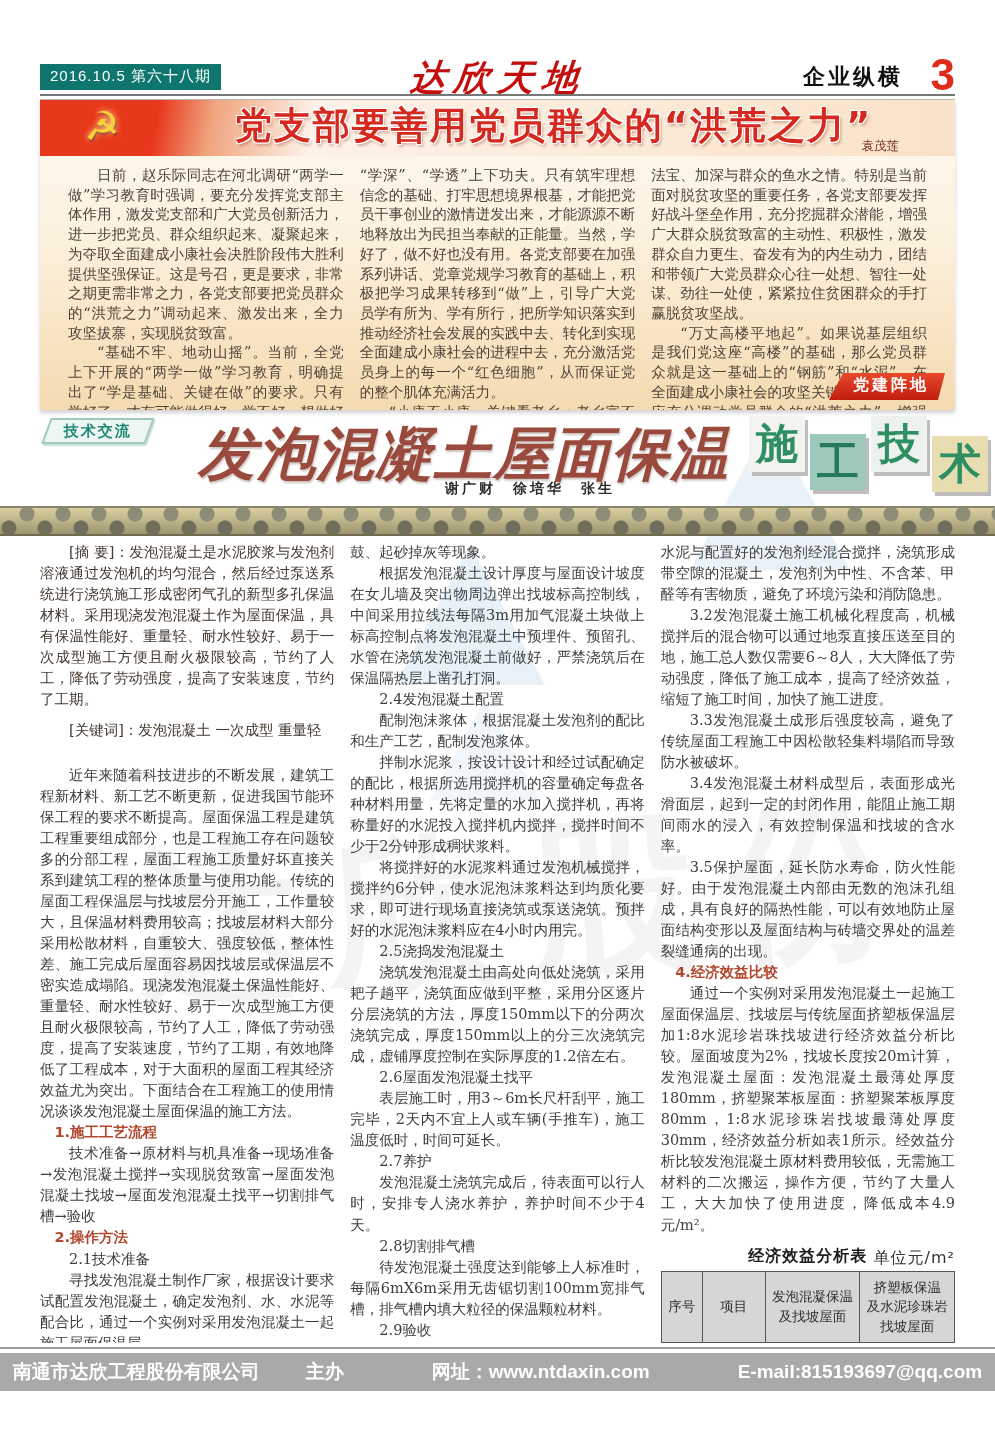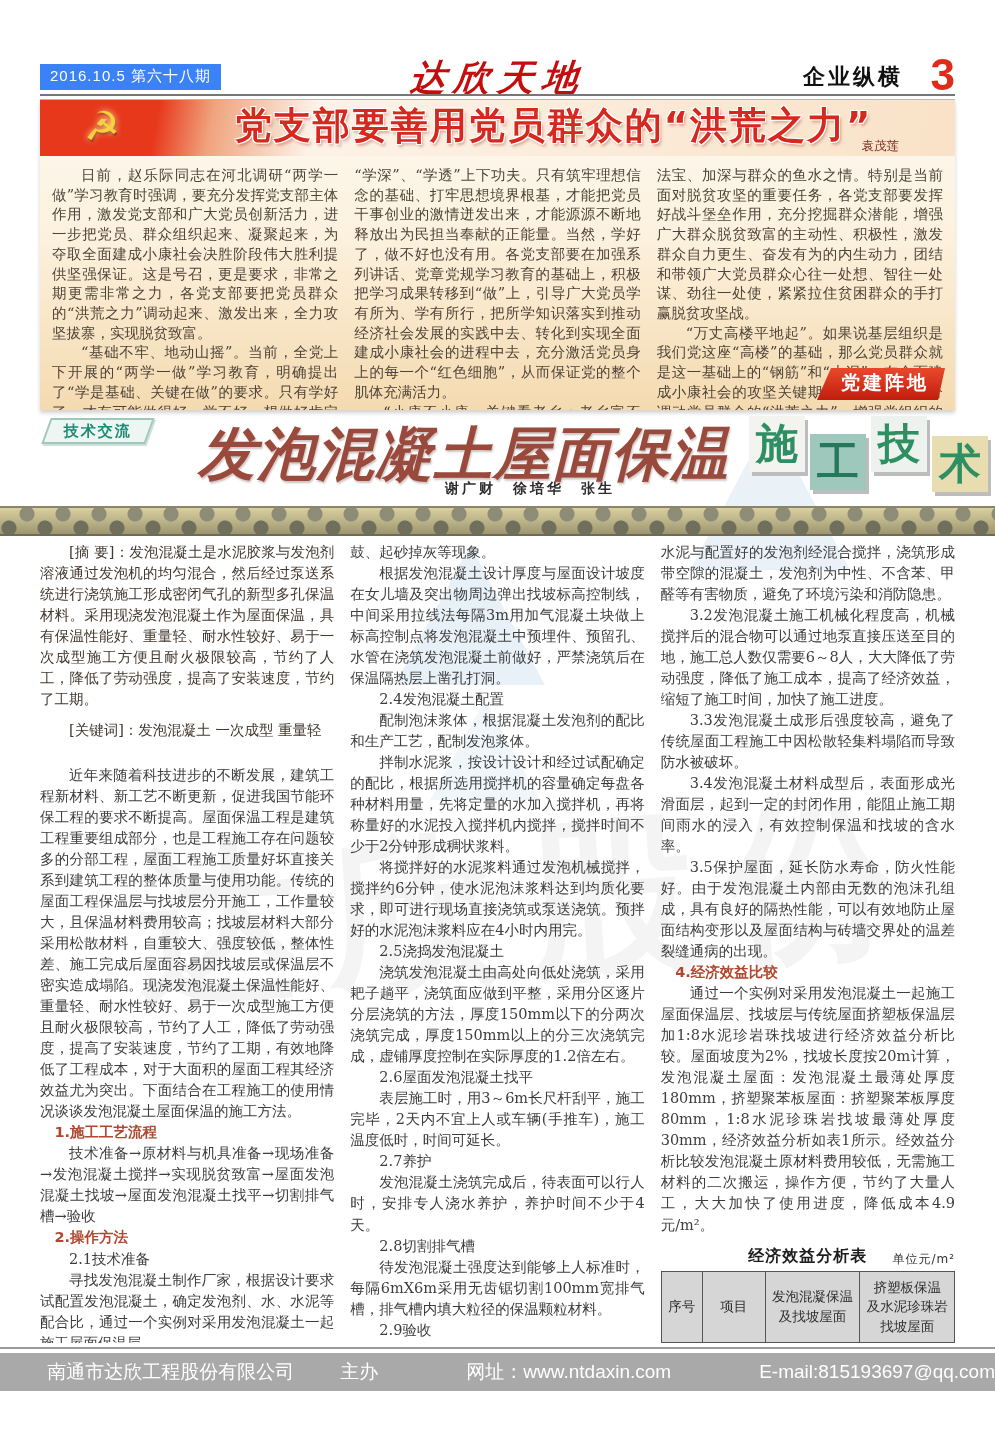--- a/index.html
+++ b/index.html
@@ -17,21 +17,21 @@
     border-left:75px solid transparent; border-right:75px solid transparent;
     border-bottom:140px solid rgba(140,185,215,.20); }
   .wm-tri3 { left:430px; top:700px; width:0; height:0;
     border-left:55px solid transparent; border-right:55px solid transparent;
     border-bottom:100px solid rgba(150,190,220,.14); }
   .wm-text { left:130px; top:790px; font-size:170px; letter-spacing:28px;
     color:rgba(120,120,126,.08); font-weight:bold; transform:rotate(-4deg);
     font-family:"DejaVu Sans",sans-serif; white-space:nowrap; }
   
   .masthead { position:absolute; top:56px; left:40px; right:40px; height:38px; }
-  .issue-box { position:absolute; left:0; top:8px; background:#3b82f6; color:#fff;
+  .issue-box { position:absolute; left:0; top:8px; background:#0f766e; color:#fff;
     font-family:"Liberation Sans",sans-serif; font-size:15px; padding:3px 10px 4px; letter-spacing:1px; }
   .paper-name { position:absolute; left:50%; transform:translateX(-50%) skewX(-6deg); top:-2px;
     font-size:36px; color:#c40d0d; font-weight:bold; font-style:italic; letter-spacing:8px; }
   .section-name { position:absolute; right:52px; top:6px; font-size:22px; font-weight:bold;
     color:#111; letter-spacing:3px; }
   .page-num { position:absolute; right:0; top:-6px; font-size:44px; color:#e02b1a;
     font-weight:bold; font-family:"Liberation Sans",sans-serif; }
   .masthead-rule { position:absolute; top:94px; left:40px; right:40px; height:3px;
     border-top:2px solid #777; border-bottom:1px solid #bbb; }
   
@@ -41,25 +41,25 @@
   .banner { position:relative; height:56px;
     background:linear-gradient(100deg,#e8381c 0%,#e8381c 13%,#f0a47e 19%,#fdf2e8 30%,#f9e2c7 100%); }
   .party-emblem { position:absolute; left:44px; top:50%; transform:translateY(-54%);
     font-size:40px; color:#f8d03a; text-shadow:0 0 6px #fff2a8,1px 2px 2px #7a1000;
     font-family:"DejaVu Sans",sans-serif; }
   .headline { position:absolute; left:170px; right:58px; top:1px; text-align:center;
     font-size:37px; font-weight:bold; color:#d5281e; letter-spacing:2px; white-space:nowrap;
     font-family:"DejaVu Sans","Liberation Sans",sans-serif;
     text-shadow:-1px -1px 0 #fff,1px -1px 0 #fff,-1px 1px 0 #fff,1px 1px 0 #fff,2px 3px 3px rgba(150,40,20,.35); }
   .headline-author { position:absolute; right:56px; bottom:1px; font-size:12.5px; color:#7a3020; }
-  .party-cols { display:flex; gap:16px; padding:10px 12px 6px; }
+  .party-cols { display:flex; gap:16px; padding:10px 28px 6px; }
   .pcol { flex:1; font-size:14.5px; line-height:1.36; text-align:justify; color:#4e4338; }
   .party-badge { position:absolute; right:10px; bottom:10px;
     background:linear-gradient(180deg,#e8492c,#c11d0e); color:#fff; font-weight:bold;
-    font-size:19px; letter-spacing:3px; padding:2px 16px 4px 24px;
+    font-size:16px; letter-spacing:3px; padding:2px 16px 4px 24px;
     clip-path:polygon(14px 0,100% 0,calc(100% - 7px) 100%,0 100%);
     font-family:"DejaVu Sans",sans-serif; box-shadow:1px 2px 2px rgba(0,0,0,.3); }
   
   .tech-head { position:absolute; top:416px; left:40px; right:40px; height:90px; }
   .tech-badge { position:absolute; left:6px; top:2px; transform:skewX(-20deg);
     background:#eef6f3; border:2px solid #9fc8bd; box-shadow:2px 2px 0 #cfe0da; padding:1px 16px; }
   .tech-badge span { display:inline-block; transform:skewX(20deg); color:#1f8a74;
     font-weight:bold; font-size:15px; letter-spacing:2px; font-family:"DejaVu Sans",sans-serif; }
   .tech-title-row { position:absolute; left:158px; top:0; display:flex; align-items:flex-start; }
   .tech-title-main { font-size:58px; font-weight:bold; font-style:italic; color:#9a4a3c;
@@ -91,31 +91,31 @@
   .blk.p   { text-indent:2em; }
   .blk.pc  { text-indent:0; }
   .blk.abs { text-indent:2em; color:#42382f; }
   .blk.kw  { text-indent:2em; margin:10px 0 24px; color:#42382f; }
   .blk.h   { color:#b0472e; font-weight:bold; text-indent:1em;
              font-family:"DejaVu Sans",sans-serif; font-size:14.5px; }
   
   .etable-wrap { margin:8px 0 10px; font-family:"DejaVu Sans",sans-serif; }
   .etable-caption { position:relative; text-align:center; font-weight:bold; font-size:16px;
     color:#1d1d1d; margin-bottom:4px; letter-spacing:1px; }
-  .etable-unit { position:absolute; right:0; bottom:-2px; font-weight:normal; font-size:12px; color:#333; }
+  .etable-unit { position:absolute; right:0; bottom:-2px; font-weight:normal; font-size:16px; color:#333; }
   .etable { width:100%; border-collapse:collapse; background:rgba(255,255,255,.85); }
   .etable th,.etable td { border:1px solid #555; text-align:center; padding:4px 2px;
     font-size:13.5px; color:#2e2e2e; }
   .etable thead th { background:#d6d6d6; font-weight:normal; white-space:pre-line; padding:6px 2px; }
   .etable .c0 { width:36px; } .etable .c1 { width:58px; }
   
   .footer-rule { position:absolute; left:0; right:0; top:1347px; border-top:2px solid #9a9a9a; }
   .footer-bar { position:absolute; left:0; right:0; top:1353px; height:38px; background:#a9a9a9;
     color:#fff; font-family:"Liberation Sans",sans-serif; font-size:19px;
-    display:flex; align-items:center; justify-content:flex-end; }
+    display:flex; align-items:center; justify-content:center;font-weight:bold; }
   .footer-bar .fi { white-space:nowrap; }
   .fi-role   { margin-left:46px; }
   .fi-site   { margin-left:88px; }
   .fi-email  { margin-left:88px; }
 </style>
 </head>
 <body>
 
 <div class="wm wm-tri1"></div>
 <div class="wm wm-tri2"></div>

